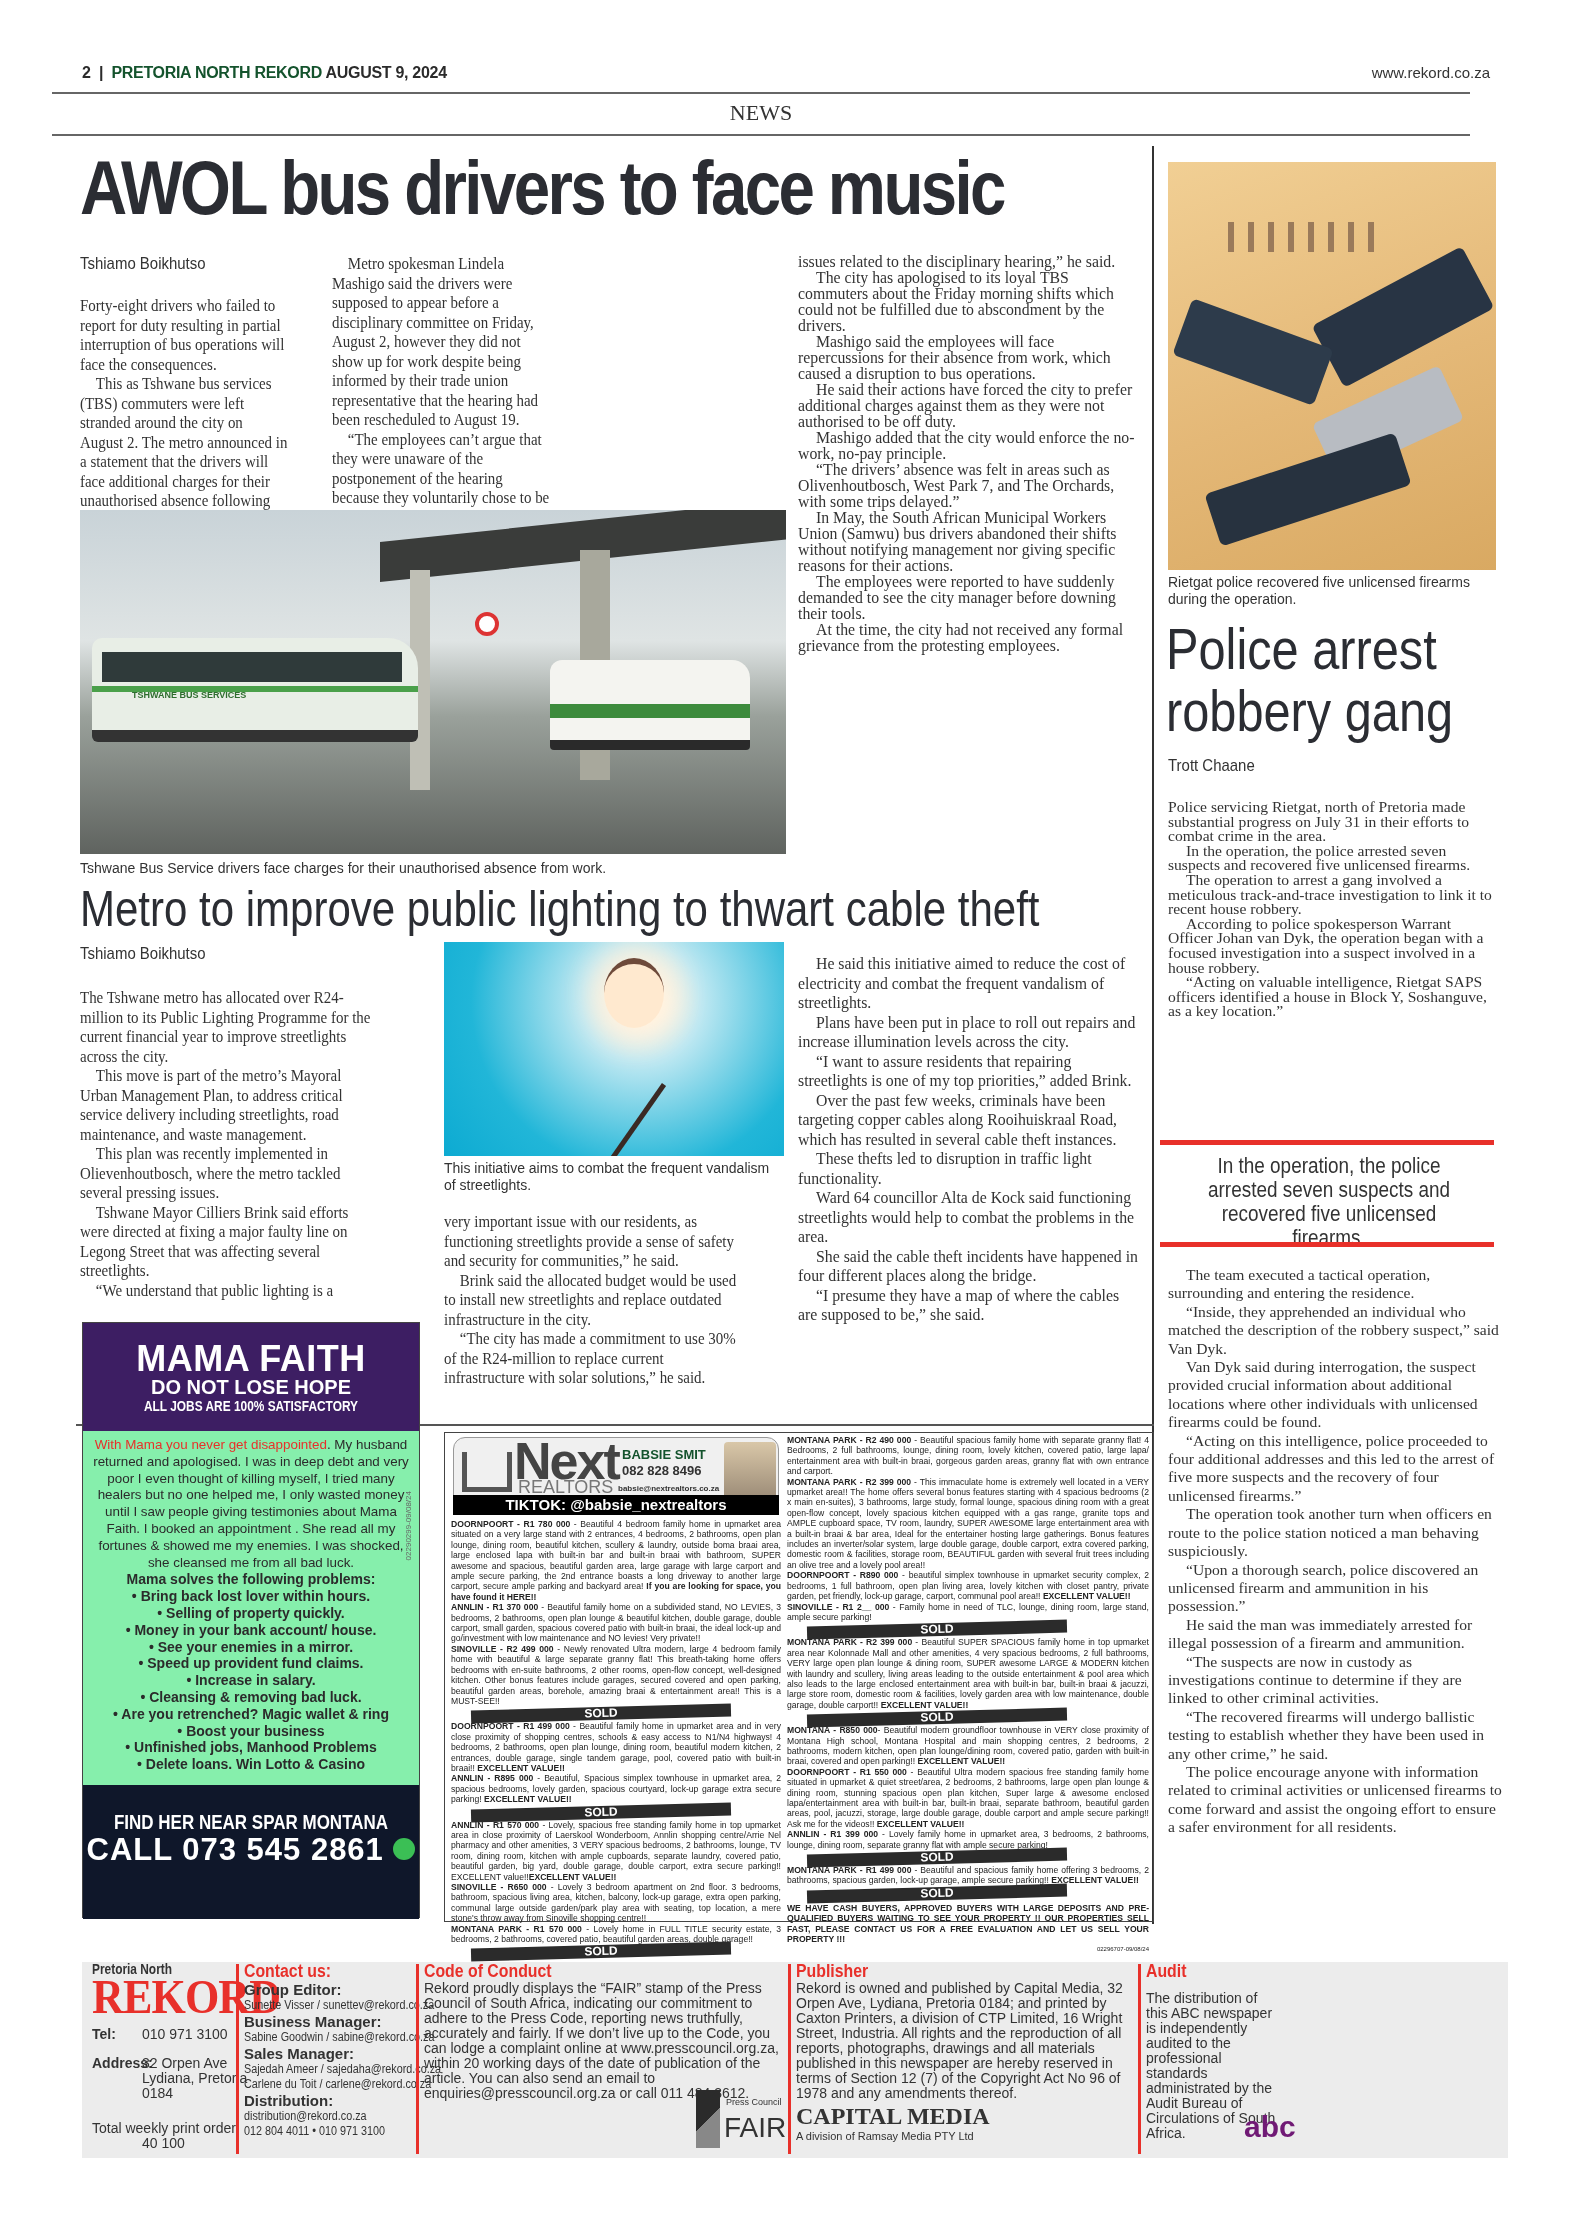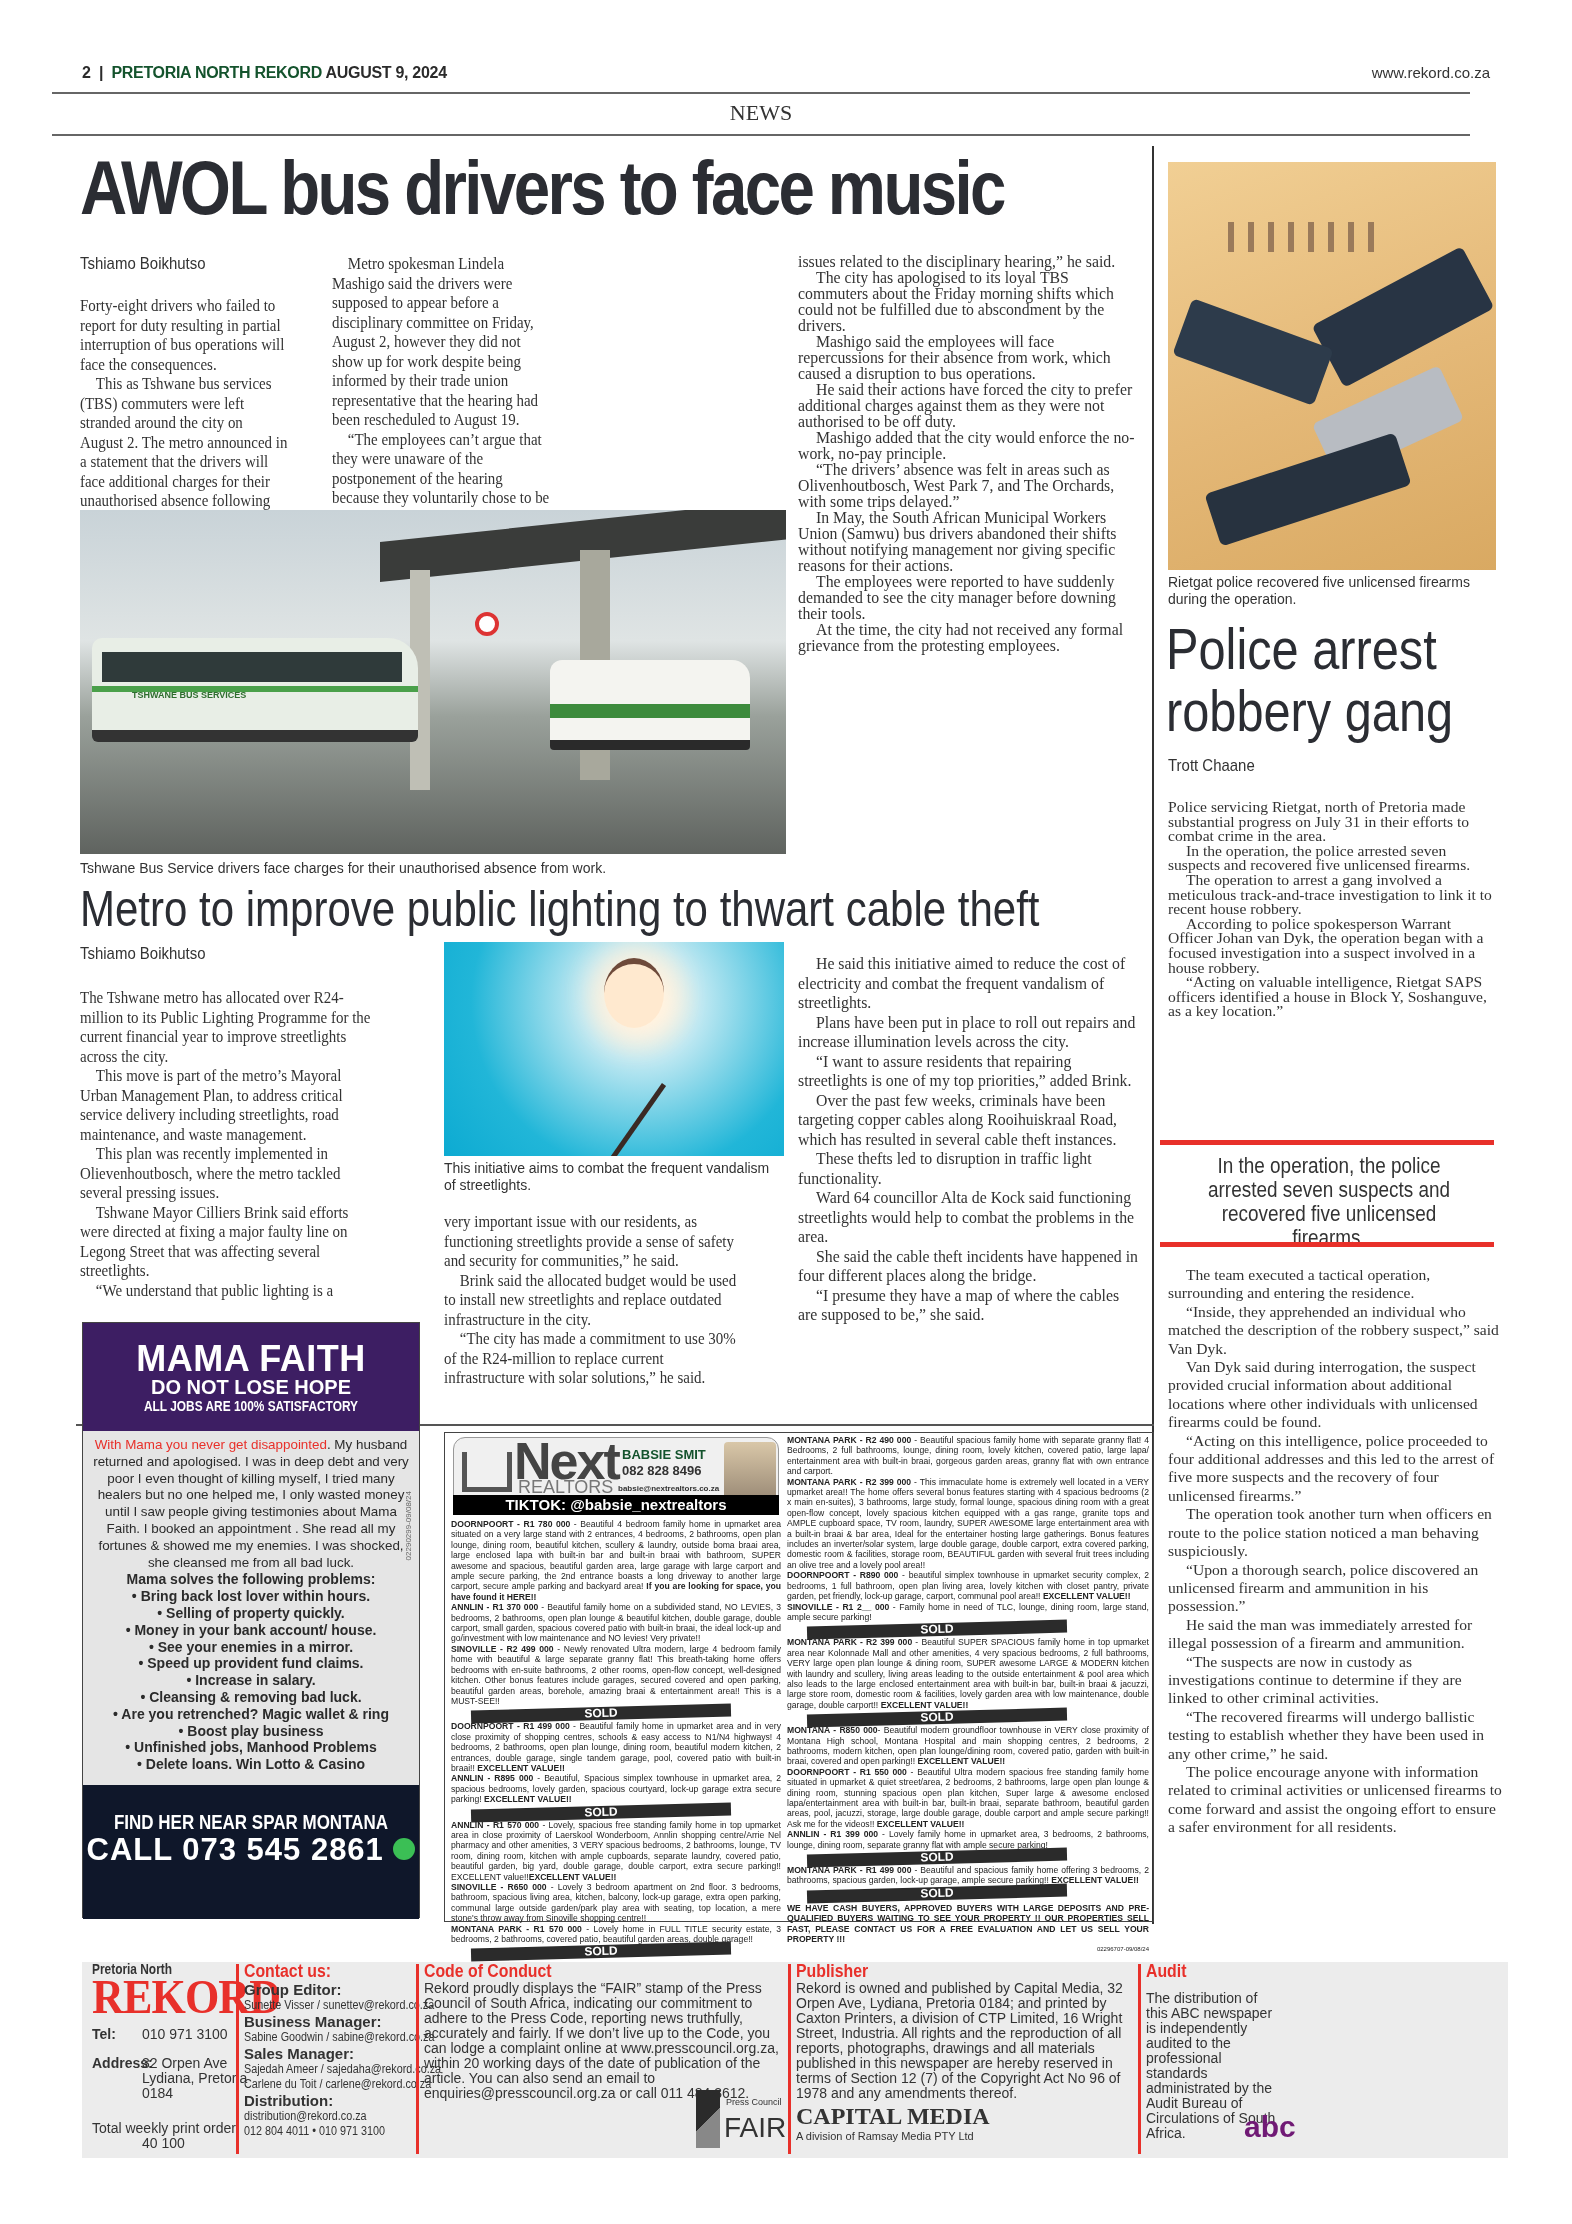--- a/index.html
+++ b/index.html
@@ -22,21 +22,21 @@
 .h2{font-family:"Liberation Sans",sans-serif;font-size:50px;color:#2b2d33;white-space:nowrap;transform:scaleX(0.84);transform-origin:left top;line-height:50px}
 .police-h{font-family:"Liberation Sans",sans-serif;font-size:58px;color:#2b2d33;line-height:62px;transform:scaleX(0.84);transform-origin:left top;white-space:nowrap}
 .pull{font-family:"Liberation Sans",sans-serif;font-size:22px;color:#333;text-align:center;line-height:24px;transform:scaleX(0.86);transform-origin:center top}
 .redbar{height:5px;background:#e8302a}
 
 .mf{left:82px;top:1322px;width:338px;height:596px;border:1px solid #444}
 .mf-top{background:#3d1e63;height:108px;text-align:center;color:#fff;font-family:"Liberation Sans",sans-serif;font-weight:bold;padding-top:18px}
 .mf-title{font-size:36px;line-height:36px;letter-spacing:0.5px}
 .mf-sub{font-size:20px;line-height:20px}
 .mf-sub2{font-size:14px;line-height:18px;transform:scaleX(0.85)}
-.mf-mid{background:#e5e5e5;height:354px;text-align:center;font-family:"Liberation Sans",sans-serif;font-size:13px;line-height:16.4px;padding:6px 10px 0;color:#2b2b2b;transform-origin:top}
+.mf-mid{background:#86efac;height:354px;text-align:center;font-family:"Liberation Sans",sans-serif;font-size:13px;line-height:16.4px;padding:6px 10px 0;color:#2b2b2b;transform-origin:top}
 .mf-mid .hl{color:#e8302a}
 .mf-mid b{font-size:14px;line-height:16.8px;display:block}
 .mf-bot{background:#0f172a;height:134px;color:#fff;text-align:center;font-family:"Liberation Sans",sans-serif;font-weight:bold;padding-top:26px}
 .mf-find{font-size:20px;line-height:22px;transform:scaleX(0.85)}
 .mf-call{font-size:31px;line-height:34px;letter-spacing:1px}
 .mf-code{right:6px;top:168px;font-size:8px;color:#666;writing-mode:vertical-rl;transform:rotate(180deg);font-family:"Liberation Sans",sans-serif}
 
 .ra{left:444px;top:1432px;width:710px;height:490px;border:1px solid #444;padding:3px;font-family:"Liberation Sans",sans-serif;font-size:8.6px;line-height:10.4px;color:#222}
 .ra-head{position:absolute;left:8px;top:4px;width:326px;height:72px;background:#f0f0f0;border-radius:12px 12px 0 0;border:1px solid #999}
 .ra-tt{position:absolute;left:8px;top:62px;width:326px;height:20px;background:#000000;color:#fff;text-align:center;font-weight:bold;font-size:15px;line-height:20px}
@@ -183,21 +183,21 @@
     <div style="font-size:13.4px;line-height:16.8px"><span class="hl">With Mama you never get disappointed</span><span>. My husband returned and apologised. I was in deep debt and very poor I even thought of killing myself, I tried many healers but no one helped me, I only wasted money until I saw people  giving testimonies about Mama Faith. I booked an appointment . She read all my fortunes &amp; showed me my enemies. I was shocked, she cleansed me from all bad luck.</span></div>
     <b>Mama solves the following problems:</b>
     <b>• Bring back lost lover within hours.</b>
     <b>• Selling of property quickly.</b>
     <b>• Money in your bank account/ house.</b>
     <b>• See your enemies in a mirror.</b>
     <b>• Speed up provident fund claims.</b>
     <b>• Increase in salary.</b>
     <b>• Cleansing &amp; removing bad luck.</b>
     <b>• Are you retrenched? Magic wallet &amp; ring</b>
-    <b>• Boost play business</b>
+    <b>• Boost your business</b>
     <b>• Unfinished jobs, Manhood Problems</b>
     <b>• Delete loans. Win Lotto &amp; Casino</b>
   </div>
   <div class="mf-bot">
     <div class="mf-find">FIND HER NEAR SPAR MONTANA</div>
     <div class="mf-call"><span>CALL 073 545  2861</span> <span style="display:inline-block;width:22px;height:22px;border-radius:50%;background:#3bbf55;vertical-align:middle;position:relative;top:-3px"></span></div>
   </div>
   <div class="abs mf-code">02290299-09/08/24</div>
 </div>
 

